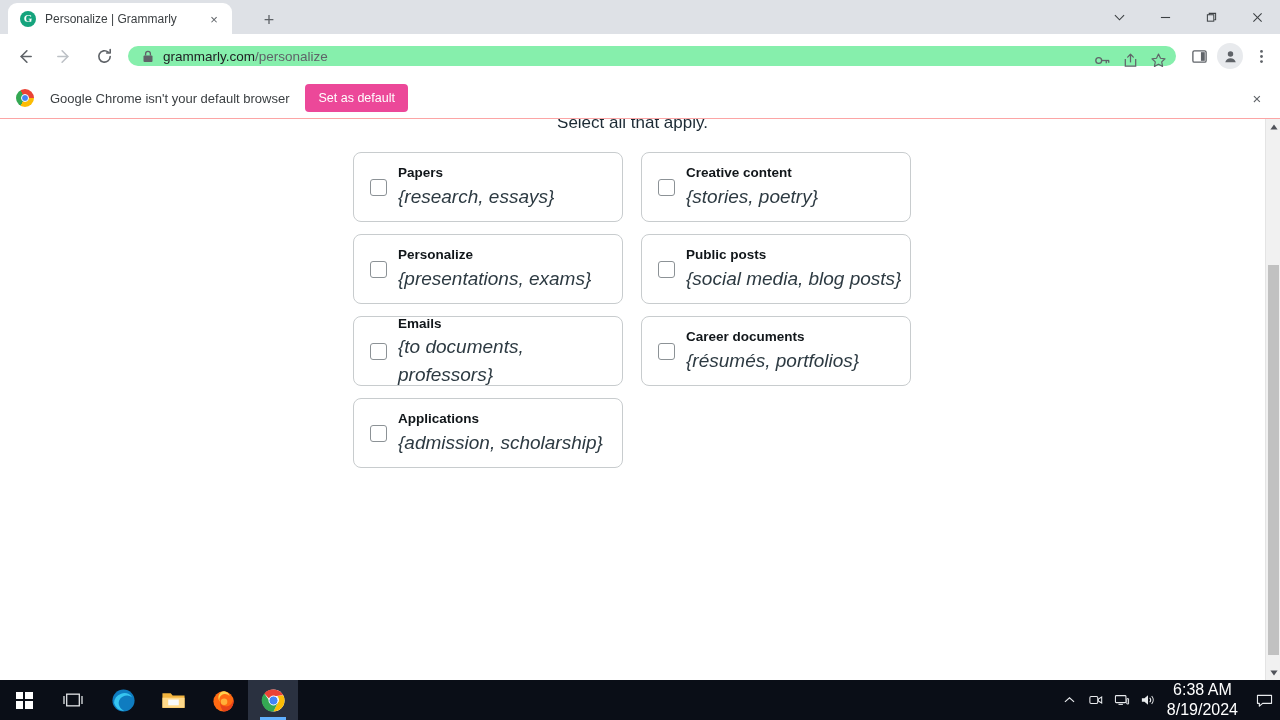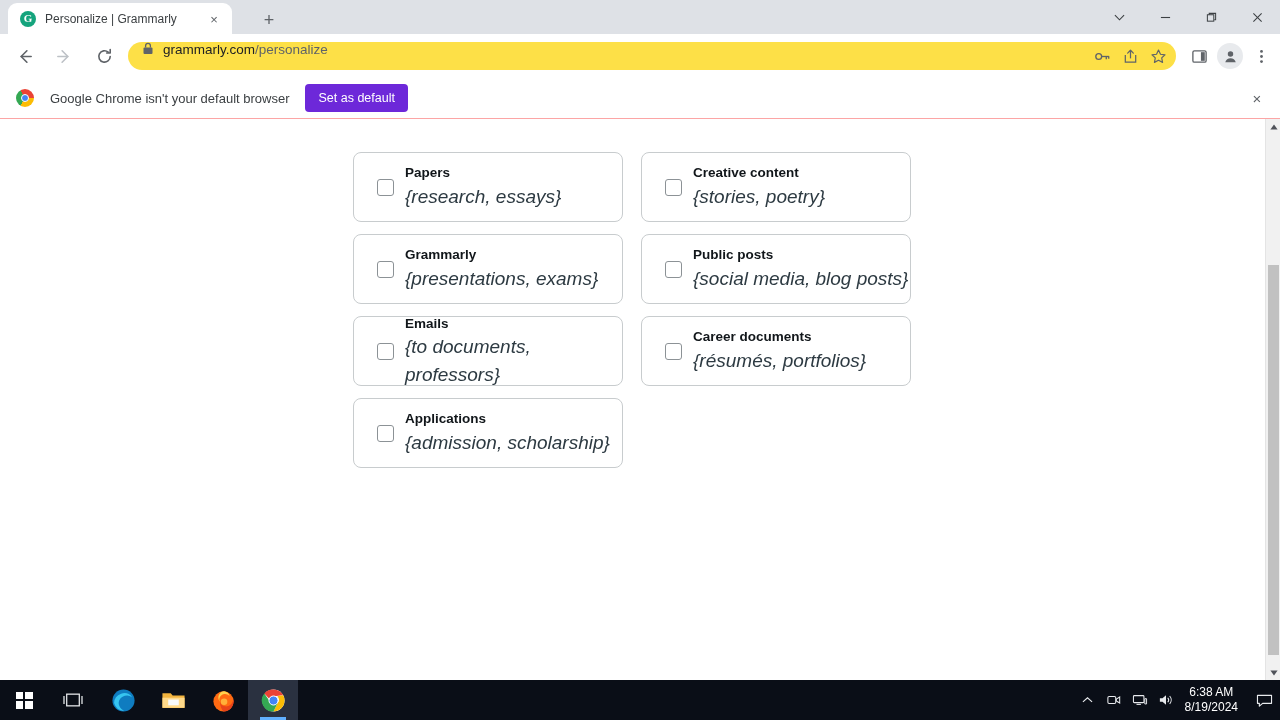--- a/index.html
+++ b/index.html
@@ -54,22 +54,22 @@
     background:#ffffff;border-bottom:1px solid #e8eaed;
     display:flex;align-items:center;
   }
   .navbtn{
     width:32px;height:32px;margin-left:8px;border-radius:50%;
     display:flex;align-items:center;justify-content:center;color:#5f6368;
     flex:0 0 auto;
   }
   .navbtn.dim{color:#bdc1c6;}
   .omnibox{
-    flex:1 1 auto;height:28px;margin-left:8px;margin-right:8px;
-    background:#fde047;border-radius:14px;display:flex;align-items:flex-start;
+    flex:1 1 auto;height:20px;margin-left:8px;margin-right:8px;
+    background:#86efac;border-radius:14px;display:flex;align-items:center;
     position:relative;
   }
   .lock{margin-left:14px;display:flex;align-items:center;color:#5f6368;flex:0 0 auto;}
   .url{margin-left:9px;font-size:13.5px;color:#202124;white-space:nowrap;}
   .url .path{color:#5f6368;}
   .omni-actions{position:absolute;right:4px;top:0;height:28px;display:flex;align-items:center;}
   .omni-icn{width:28px;height:28px;display:flex;align-items:center;justify-content:center;color:#5f6368;border-radius:50%;}
   .tb-right{display:flex;align-items:center;margin-right:4px;flex:0 0 auto;}
   .tb-icn{width:30px;height:32px;display:flex;align-items:center;justify-content:center;color:#5f6368;}
   .avatar{
@@ -87,21 +87,21 @@
     width:18px;height:18px;margin-left:16px;border-radius:50%;position:relative;
     background:conic-gradient(from -30deg,#ea4335 0deg 120deg,#fbbc05 120deg 240deg,#34a853 240deg 360deg);
     flex:0 0 auto;
   }
   .chrome-logo::after{
     content:"";position:absolute;left:5px;top:5px;width:8px;height:8px;
     border-radius:50%;background:#4285f4;border:1.5px solid #fff;box-sizing:border-box;
   }
   .infobar-text{margin-left:16px;font-size:13px;color:#3c4043;white-space:nowrap;}
   .infobar-btn{
-    margin-left:16px;background:#6d28d9;color:#fff;font-size:12.5px;
+    margin-left:16px;background:#ec4899;color:#fff;font-size:12.5px;
     border:none;border-radius:4px;padding:7px 13px;cursor:pointer;
     font-family:"Liberation Sans", sans-serif;white-space:nowrap;
   }
   .infobar-close{
     position:absolute;right:14px;top:11px;width:18px;height:18px;
     display:flex;align-items:center;justify-content:center;color:#5f6368;font-size:15px;
   }
 
   
   .viewport{
@@ -112,21 +112,21 @@
     position:absolute;left:0;top:-6px;width:1265px;text-align:center;
     font-size:17px;color:#1c2a34;
   }
   .grid{
     position:absolute;left:353px;top:33px;width:558px;
   }
   .row{display:flex;justify-content:space-between;margin-bottom:12px;}
   .card{
     width:270px;height:70px;box-sizing:border-box;
     border:1px solid #c8ccce;border-radius:8px;background:#fff;
-    display:flex;align-items:center;padding-left:23px;cursor:pointer;
+    display:flex;align-items:center;padding-left:16px;cursor:pointer;
   }
   .cbx{
     width:17px;height:17px;box-sizing:border-box;
     border:1.5px solid #8c9296;border-radius:3px;background:#fff;
     flex:0 0 auto;
   }
   .card-text{margin-left:11px;}
   .card-title{font-size:13.5px;font-weight:bold;color:#11161a;line-height:1.45;}
   .card-sub{font-size:19px;color:#2d3a42;line-height:1.45;font-style:italic;}
 
@@ -183,21 +183,21 @@
   .taskicn.active::after{
     content:"";position:absolute;left:12px;bottom:0;width:26px;height:3px;background:#61b0ff;
   }
   .tray{
     position:absolute;right:0;top:0;height:40px;display:flex;align-items:center;
   }
   .tray-icn{
     width:26px;height:40px;display:flex;align-items:center;justify-content:center;color:#e8eaed;
   }
   .clock{
-    margin-left:6px;margin-right:10px;color:#fff;font-size:12px;line-height:1.25;text-align:center;
+    margin-left:6px;margin-right:10px;color:#fff;font-size:16px;line-height:1.25;text-align:center;
   }
   .notif{width:32px;height:40px;display:flex;align-items:center;justify-content:center;color:#e8eaed;}
 </style>
 </head>
 <body>
 
 <div id="root">
 
   <div class="tabstrip">
     <div class="tab">
@@ -313,20 +313,21 @@
 
   <div class="infobar">
     <div class="chrome-logo"></div>
     <div class="infobar-text">Google Chrome isn't your default browser</div>
     <button class="infobar-btn">Set as default</button>
     <div class="infobar-close">×</div>
   </div>
 
   <div class="viewport">
 
+    <div class="page-title">Select all that apply.</div>
 
     <div class="grid">
 
       <div class="row">
         <div class="card">
           <div class="cbx"></div>
           <div class="card-text">
             <div class="card-title">Papers</div>
             <div class="card-sub">{research, essays}</div>
           </div>
@@ -337,21 +338,21 @@
             <div class="card-title">Creative content</div>
             <div class="card-sub">{stories, poetry}</div>
           </div>
         </div>
       </div>
 
       <div class="row">
         <div class="card">
           <div class="cbx"></div>
           <div class="card-text">
-            <div class="card-title">Grammarly</div>
+            <div class="card-title">Personalize</div>
             <div class="card-sub">{presentations, exams}</div>
           </div>
         </div>
         <div class="card">
           <div class="cbx"></div>
           <div class="card-text">
             <div class="card-title">Public posts</div>
             <div class="card-sub">{social media, blog posts}</div>
           </div>
         </div>

